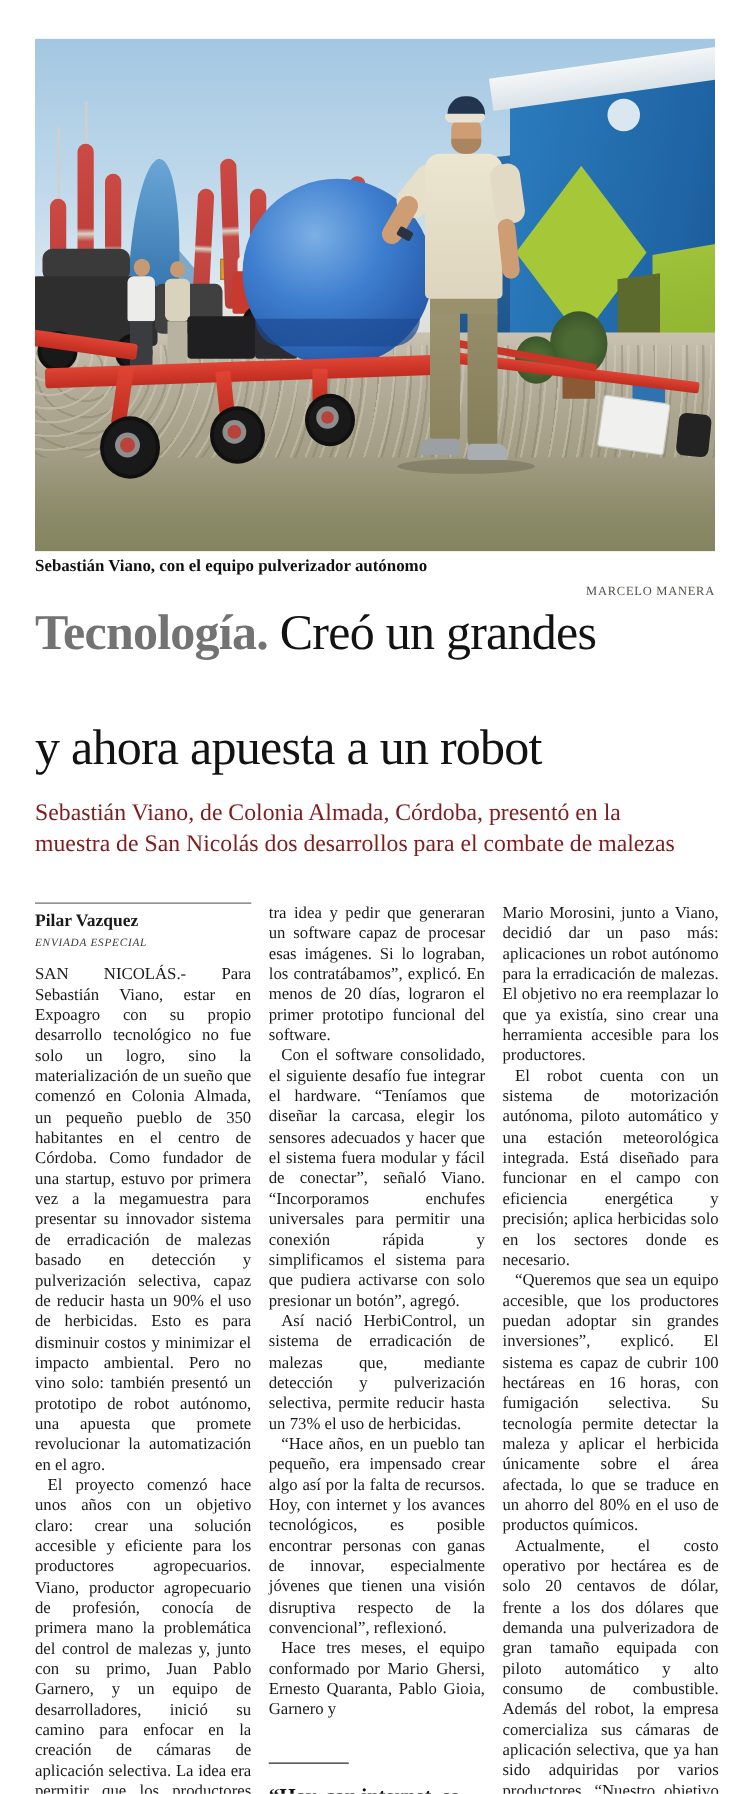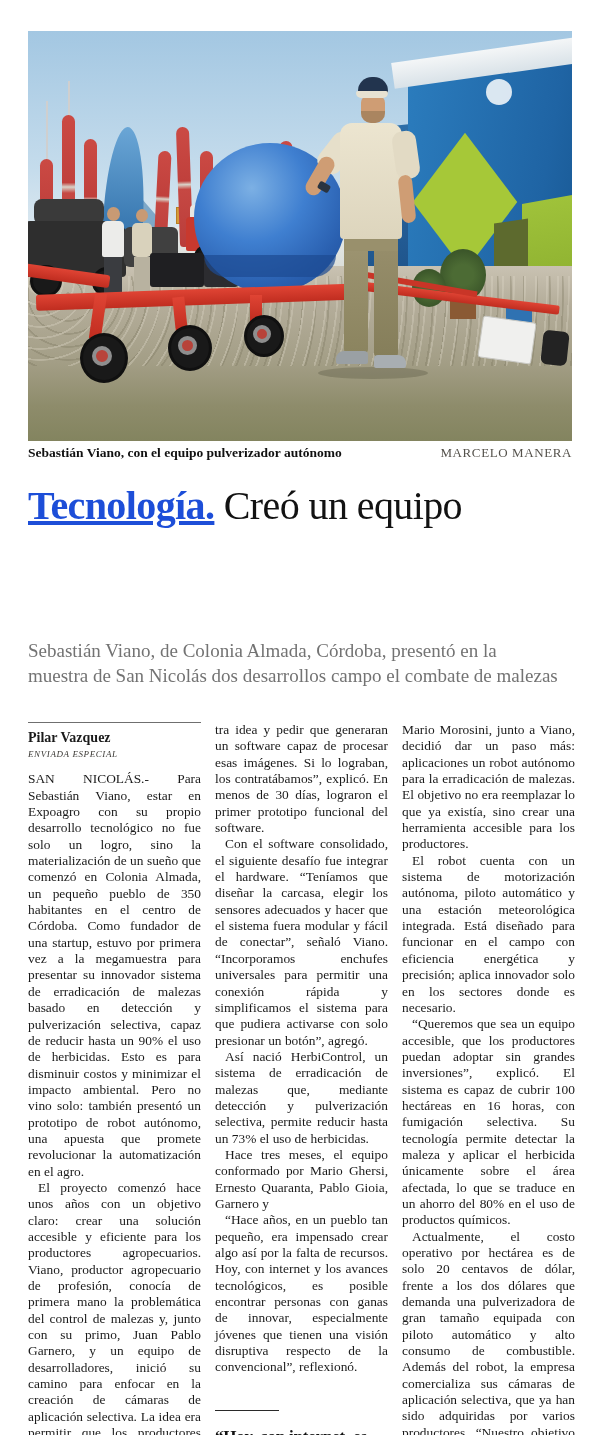--- a/index.html
+++ b/index.html
@@ -112,28 +112,28 @@
   .watch{left:290px;top:152px;width:12px;height:8px;background:#2a3440;border-radius:2px;transform:rotate(30deg);}
   .pants{left:316px;top:206px;width:54px;height:14px;background:#99906c;}
   .leg-l{left:316px;top:218px;width:24px;height:104px;background:linear-gradient(180deg,#9c9370,#8b845f);border-radius:0 0 4px 4px;}
   .leg-r{left:346px;top:218px;width:24px;height:108px;background:linear-gradient(180deg,#968d6a,#857e5a);border-radius:0 0 4px 4px;}
   .shoe-l{left:308px;top:320px;width:32px;height:13px;background:#9aa0a4;border-radius:8px 4px 2px 2px;}
   .shoe-r{left:346px;top:324px;width:32px;height:13px;background:#a8aeb2;border-radius:4px 8px 2px 2px;}
   .shadow{left:290px;top:336px;width:110px;height:12px;background:rgba(60,60,40,.25);border-radius:50%;}
   
   .caption-row{position:absolute;left:28px;top:445px;width:544px;display:flex;justify-content:space-between;align-items:flex-start;}
   .caption{font-weight:bold;font-size:13.5px;color:#111;}
-  .credit{font-size:13px;letter-spacing:.6px;color:#55524c;font-variant:small-caps;text-transform:uppercase;}
+  .credit{font-size:10px;letter-spacing:.6px;color:#55524c;font-variant:small-caps;text-transform:uppercase;margin-top:23px;}
   
   .headline{position:absolute;left:28px;top:483px;width:556px;margin:0;
     font-size:40px;line-height:46px;font-weight:400;letter-spacing:-.6px;color:#121212;}
-  .kicker{font-weight:bold;color:#1d4ed8;text-decoration:underline;}
+  .kicker{font-weight:bold;color:#737373;}
   
   .subhead{position:absolute;left:28px;top:638px;width:556px;margin:0;
-    font-size:19px;line-height:25px;font-weight:400;color:#737373;}
+    font-size:19px;line-height:25px;font-weight:400;color:#7f1d1d;}
   
   .article{position:absolute;left:28px;top:722px;width:547px;display:flex;gap:14px;}
   .col{width:173px;font-size:13.4px;line-height:16.35px;text-align:justify;hyphens:auto;-webkit-hyphens:auto;}
   .col p{margin:0;}
   .col p.indent{text-indent:10px;}
   .byline-rule{border-top:1px solid #6f6f6f;margin-bottom:7px;}
   .byline{font-weight:bold;font-size:14px;line-height:16px;}
   .byline-role{font-size:9px;letter-spacing:.6px;color:#3c3a36;margin-bottom:9px;font-variant:small-caps;text-transform:uppercase;font-style:italic;}
   .pullquote{margin-top:34px;width:160px;}
   .pq-rule{border-top:1.5px solid #2a2a2a;width:64px;}
@@ -231,48 +231,48 @@
   <div class="beard"></div>
   <div class="cap"></div>
   <div class="cap-brim"></div>
 </div>
 
 <div class="caption-row">
   <span class="caption">Sebastián Viano, con el equipo pulverizador autónomo</span>
   <span class="credit">MARCELO MANERA</span>
 </div>
 
-<h1 class="headline"><span class="kicker">Tecnología.</span><span> Creó un equipo</span><br><br></h1>
-
-<p class="subhead"><span>Sebastián Viano, de Colonia Almada, Córdoba, presentó en la</span><br><span>muestra de San Nicolás dos desarrollos campo el combate de malezas</span></p>
+<h1 class="headline"><span class="kicker">Tecnología.</span><span> Creó un grandes</span><br><br><span>y ahora apuesta a un robot</span></h1>
+
+<p class="subhead"><span>Sebastián Viano, de Colonia Almada, Córdoba, presentó en la</span><br><span>muestra de San Nicolás dos desarrollos para el combate de malezas</span></p>
 
 <div class="article">
 
   <div class="col">
     <div class="byline-rule"></div>
     <div class="byline">Pilar Vazquez</div>
     <div class="byline-role">ENVIADA ESPECIAL</div>
     <p>SAN NICOLÁS.- Para Sebastián Viano, estar en Expoagro con su propio desarrollo tecnológico no fue solo un logro, sino la materialización de un sueño que comenzó en Colonia Almada, un pequeño pueblo de 350 habitantes en el centro de Córdoba. Como fundador de una startup, estuvo por primera vez a la megamuestra para presentar su innovador sistema de erradicación de malezas basado en detección y pulverización selectiva, capaz de reducir hasta un 90% el uso de herbicidas. Esto es para disminuir costos y minimizar el impacto ambiental. Pero no vino solo: también presentó un prototipo de robot autónomo, una apuesta que promete revolucionar la automatización en el agro.</p>
     <p class="indent">El proyecto comenzó hace unos años con un objetivo claro: crear una solución accesible y eficiente para los productores agropecuarios. Viano, productor agropecuario de profesión, conocía de primera mano la problemática del control de malezas y, junto con su primo, Juan Pablo Garnero, y un equipo de desarrolladores, inició su camino para enfocar en la creación de cámaras de aplicación selectiva. La idea era permitir que los productores identificaran y trataran malezas de manera eficiente.</p>
 
   </div>
 
   <div class="col">
-    <p>tra idea y pedir que generaran un software capaz de procesar esas imágenes. Si lo lograban, los contratábamos”, explicó. En menos de 30 días, lograron el primer prototipo funcional del software.</p>
+    <p>tra idea y pedir que generaran un software capaz de procesar esas imágenes. Si lo lograban, los contratábamos”, explicó. En menos de 20 días, lograron el primer prototipo funcional del software.</p>
     <p class="indent">Con el software consolidado, el siguiente desafío fue integrar el hardware. “Teníamos que diseñar la carcasa, elegir los sensores adecuados y hacer que el sistema fuera modular y fácil de conectar”, señaló Viano. “Incorporamos enchufes universales para permitir una conexión rápida y simplificamos el sistema para que pudiera activarse con solo presionar un botón”, agregó.</p>
     <p class="indent">Así nació HerbiControl, un sistema de erradicación de malezas que, mediante detección y pulverización selectiva, permite reducir hasta un 73% el uso de herbicidas.</p>
+    <p class="indent">“Hace años, en un pueblo tan pequeño, era impensado crear algo así por la falta de recursos. Hoy, con internet y los avances tecnológicos, es posible encontrar personas con ganas de innovar, especialmente jóvenes que tienen una visión disruptiva respecto de la convencional”, reflexionó.</p>
     <p class="indent">Hace tres meses, el equipo conformado por Mario Ghersi, Ernesto Quaranta, Pablo Gioia, Garnero y</p>
-    <p class="indent">“Hace años, en un pueblo tan pequeño, era impensado crear algo así por la falta de recursos. Hoy, con internet y los avances tecnológicos, es posible encontrar personas con ganas de innovar, especialmente jóvenes que tienen una visión disruptiva respecto de la convencional”, reflexionó.</p>
     <div class="pullquote">
       <div class="pq-rule"></div>
       <div class="pq-text">“Hoy, con internet, es posible encontrar personas con ganas de innovar, especialmente jóvenes”, dice Sebastián Viano</div>
 
     </div>
   </div>
 
   <div class="col">
     <p>Mario Morosini, junto a Viano, decidió dar un paso más: aplicaciones un robot autónomo para la erradicación de malezas. El objetivo no era reemplazar lo que ya existía, sino crear una herramienta accesible para los productores.</p>
-    <p class="indent">El robot cuenta con un sistema de motorización autónoma, piloto automático y una estación meteorológica integrada. Está diseñado para funcionar en el campo con eficiencia energética y precisión; aplica innovador solo en los sectores donde es necesario.</p>
+    <p class="indent">El robot cuenta con un sistema de motorización autónoma, piloto automático y una estación meteorológica integrada. Está diseñado para funcionar en el campo con eficiencia energética y precisión; aplica herbicidas solo en los sectores donde es necesario.</p>
     <p class="indent">“Queremos que sea un equipo accesible, que los productores puedan adoptar sin grandes inversiones”, explicó. El sistema es capaz de cubrir 100 hectáreas en 16 horas, con fumigación selectiva. Su tecnología permite detectar la maleza y aplicar el herbicida únicamente sobre el área afectada, lo que se traduce en un ahorro del 80% en el uso de productos químicos.</p>
     <p class="indent">Actualmente, el costo operativo por hectárea es de solo 20 centavos de dólar, frente a los dos dólares que demanda una pulverizadora de gran tamaño equipada con piloto automático y alto consumo de combustible. Además del robot, la empresa comercializa sus cámaras de aplicación selectiva, que ya han sido adquiridas por varios productores. “Nuestro objetivo es seguir mejorando los productos y expandirnos tanto a nivel nacional como internacional”, señaló Viano. ●</p>
   </div>
 
 </div>
 
 </body></html>

